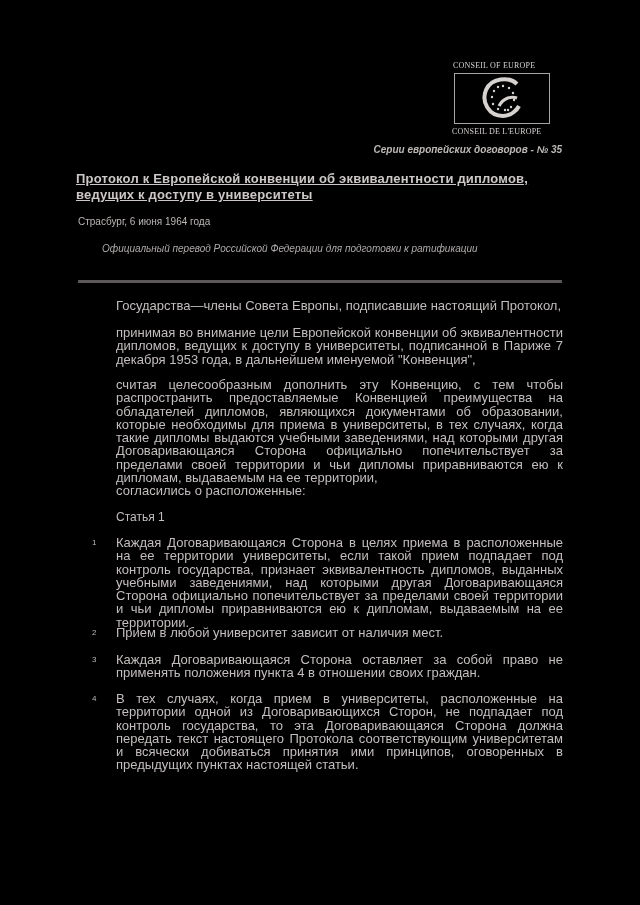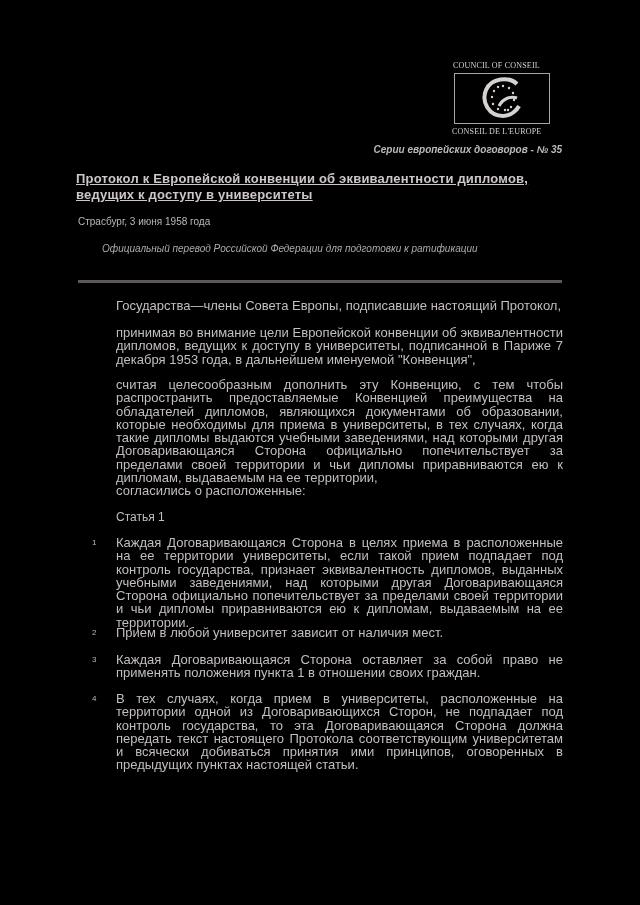--- a/index.html
+++ b/index.html
@@ -16,21 +16,21 @@
     .date { left: 78px; top: 216px; font-size: 10px; color: #bcb8b6; }
     .transl { left: 78px; top: 243px; font-size: 10px; font-style: italic; color: #aeaaa8; margin-left: 24px; }
     .rule { left: 78px; top: 280px; width: 484px; height: 3px; background: #5e5758; }
     .para { left: 116px; width: 447px; font-size: 13px; line-height: 13.3px; text-align: justify; color: #c4bfbe; }
     .num { left: 92px; font-size: 8px; color: #bcb8b6; }
     .heading { left: 116px; font-size: 12px; color: #c4bfbe; }
   </style>
 </head>
 <body>
 
-<div class="abs logo-top">COUNCIL OF CONSEIL</div>
+<div class="abs logo-top">CONSEIL OF EUROPE</div>
 <div class="abs logo-box">
   <svg width="48" height="46" viewBox="0 0 48 46">
     <path d="M38 8 C30 0 12 2 7 14 C2 26 10 40 24 40 C32 40 38 34 40 30" fill="none" stroke="#d6d2d0" stroke-width="4"></path>
     <path d="M20 30 C24 22 32 20 38 22" fill="none" stroke="#d6d2d0" stroke-width="3"></path>
     <g fill="#d6d2d0">
       <circle cx="24" cy="10" r="1.2"></circle>
         <circle cx="30" cy="12" r="1.2"></circle>
         <circle cx="34" cy="17" r="1.2"></circle>
       <circle cx="35" cy="24" r="1.2"></circle>
         <circle cx="32" cy="31" r="1.2"></circle>
@@ -41,34 +41,34 @@
       <circle cx="15" cy="15" r="1.2"></circle>
         <circle cx="19" cy="11" r="1.2"></circle>
         <circle cx="29" cy="34" r="1.2"></circle>
     </g>
   </svg>
 </div>
 <div class="abs logo-bottom">CONSEIL DE L'EUROPE</div>
 
 <div class="abs series">Серии европейских договоров - № 35</div>
 <div class="abs title">Протокол к Европейской конвенции об эквивалентности дипломов, ведущих к доступу в университеты</div>
-<div class="abs date">Страсбург, 3 июня 1958 года</div>
+<div class="abs date">Страсбург, 6 июня 1964 года</div>
 <div class="abs transl">Официальный перевод Российской Федерации для подготовки к ратификации</div>
 <div class="abs rule"></div>
 
 <div class="abs para" style="top:299px">Государства—члены Совета Европы, подписавшие настоящий Протокол,</div>
 <div class="abs para" style="top:326px">принимая во внимание цели Европейской конвенции об эквивалентности дипломов, ведущих к доступу в университеты, подписанной в Париже 7 декабря 1953 года, в дальнейшем именуемой "Конвенция",</div>
 <div class="abs para" style="top:378px">считая целесообразным дополнить эту Конвенцию, с тем чтобы распространить предоставляемые Конвенцией преимущества на обладателей дипломов, являющихся документами об образовании, которые необходимы для приема в университеты, в тех случаях, когда такие дипломы выдаются учебными заведениями, над которыми другая Договаривающаяся Сторона официально попечительствует за пределами своей территории и чьи дипломы приравниваются ею к дипломам, выдаваемым на ее территории,</div>
 <div class="abs para" style="top:484px">согласились о расположенные:</div>
 
 <div class="abs heading" style="top:510px">Статья 1</div>
 
 <div class="abs num" style="top:538px">1</div>
 <div class="abs para" style="top:536px">Каждая Договаривающаяся Сторона в целях приема в расположенные на ее территории университеты, если такой прием подпадает под контроль государства, признает эквивалентность дипломов, выданных учебными заведениями, над которыми другая Договаривающаяся Сторона официально попечительствует за пределами своей территории и чьи дипломы приравниваются ею к дипломам, выдаваемым на ее территории.</div>
 
 <div class="abs num" style="top:628px">2</div>
 <div class="abs para" style="top:626px">Прием в любой университет зависит от наличия мест.</div>
 
 <div class="abs num" style="top:655px">3</div>
-<div class="abs para" style="top:653px">Каждая Договаривающаяся Сторона оставляет за собой право не применять положения пункта 1 в отношении своих граждан.</div>
+<div class="abs para" style="top:653px">Каждая Договаривающаяся Сторона оставляет за собой право не применять положения пункта 4 в отношении своих граждан.</div>
 
 <div class="abs num" style="top:694px">4</div>
 <div class="abs para" style="top:692px">В тех случаях, когда прием в университеты, расположенные на территории одной из Договаривающихся Сторон, не подпадает под контроль государства, то эта Договаривающаяся Сторона должна передать текст настоящего Протокола соответствующим университетам и всячески добиваться принятия ими принципов, оговоренных в предыдущих пунктах настоящей статьи.</div>
 
 </body></html>

